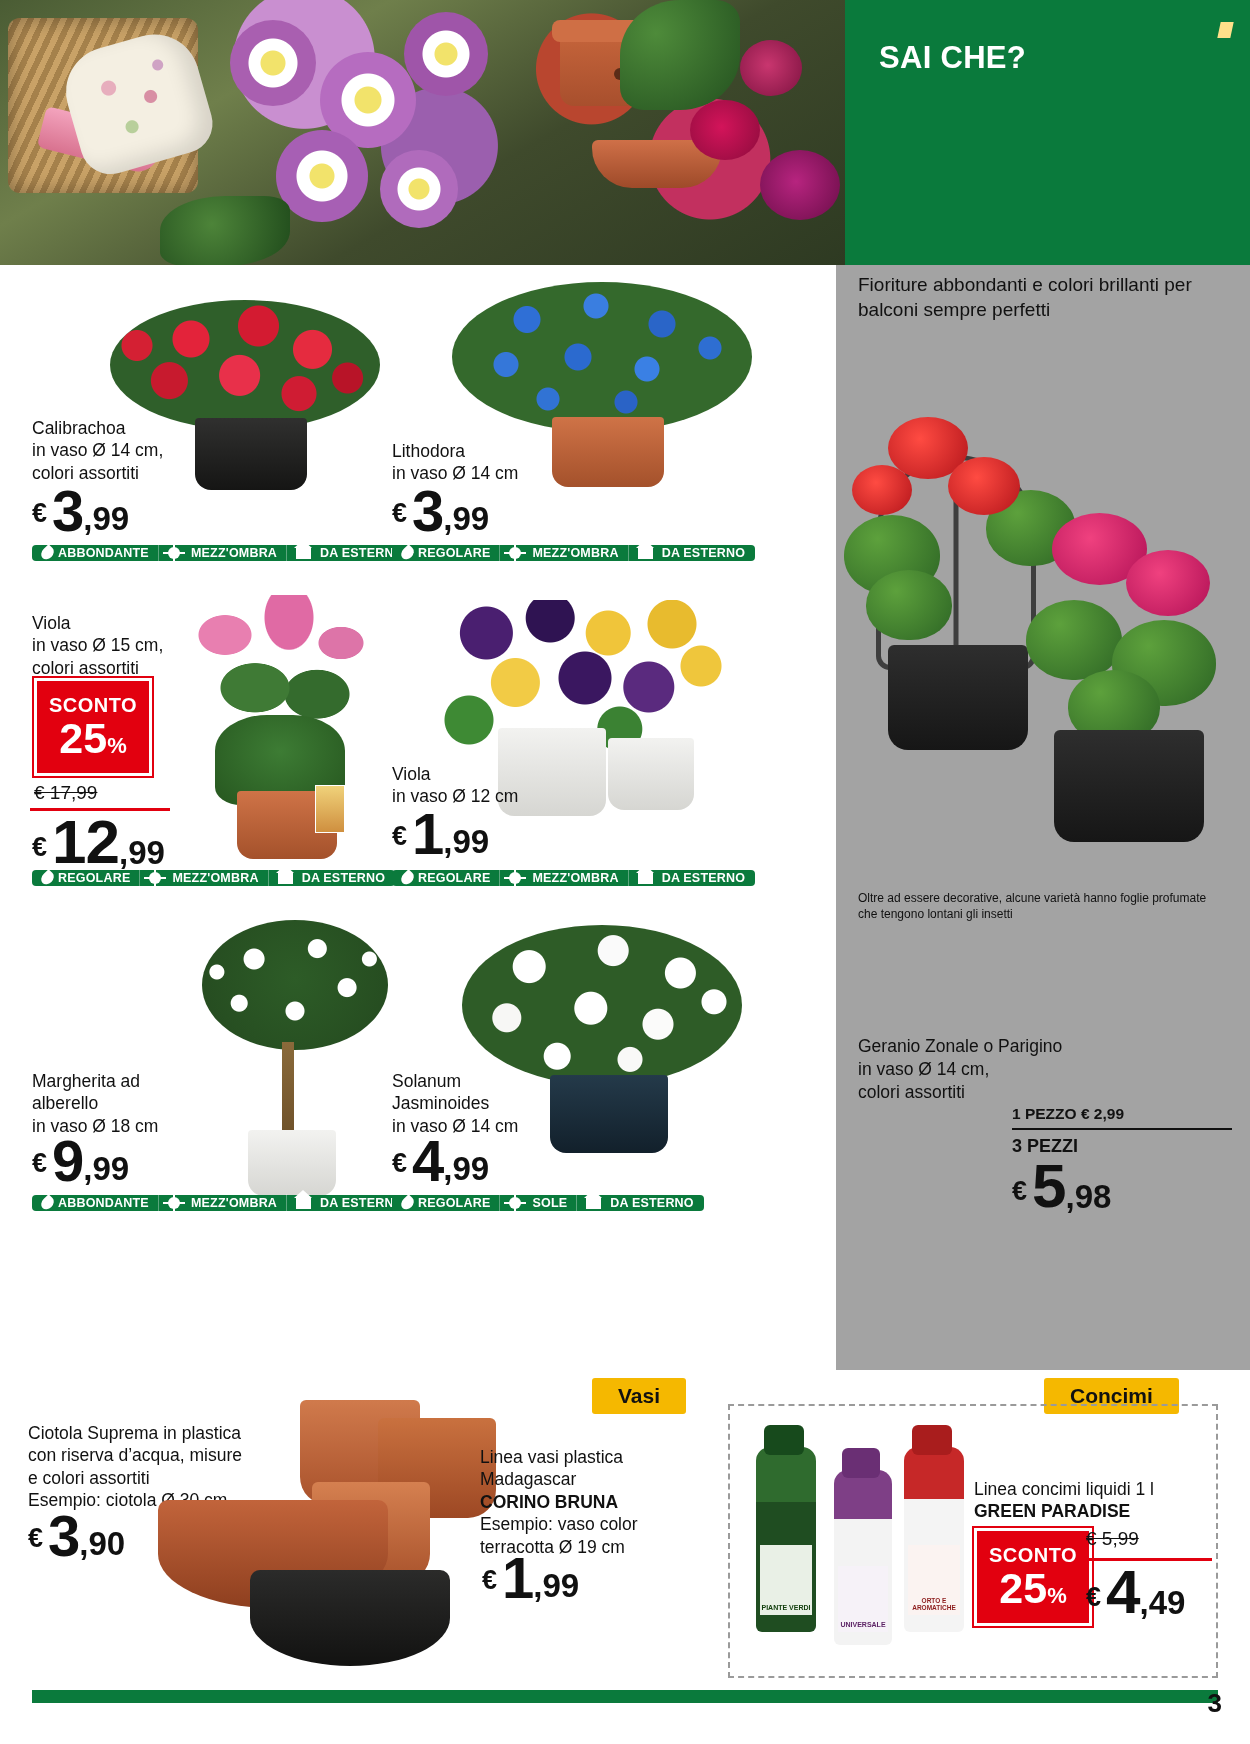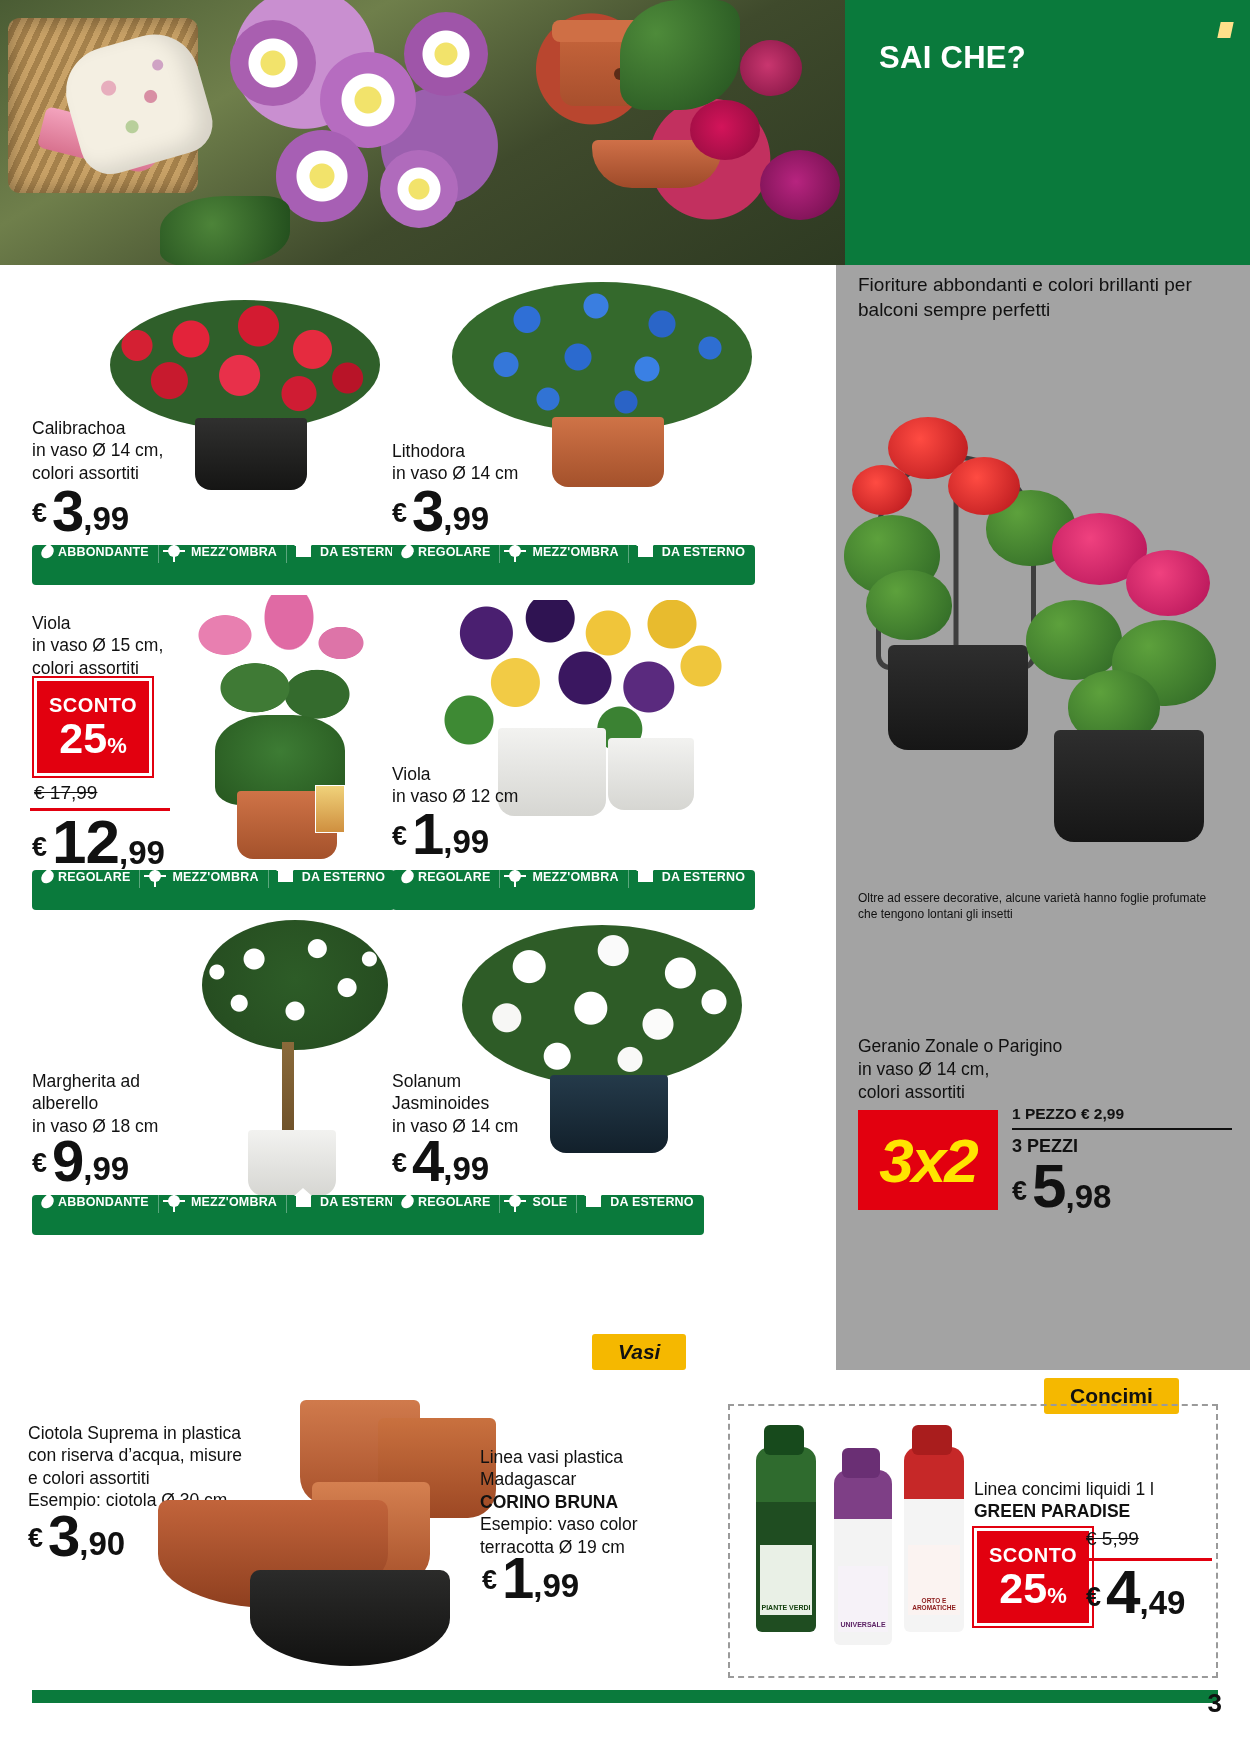--- a/index.html
+++ b/index.html
@@ -87,22 +87,22 @@
 
   
   .price { display:flex; align-items:flex-end; font-weight:700; color:#111; }
   .price .eur { font-size:27px; font-weight:700; margin-right:5px; padding-bottom:7px; }
   .price .int { font-size:58px; line-height:.88; letter-spacing:-1px; }
   .price .dec { font-size:33px; line-height:.88; font-weight:700; padding-bottom:3px; }
   .price.big .int { font-size:62px; }
 
   
   .care-bar {
-    display:inline-flex; background:#0a7a3c; color:#fff;
-    height:40px; border-radius:4px; padding:0 10px; font-size:12.5px; font-weight:700; letter-spacing:.2px;
+    display:inline-flex; align-items:center; background:#0a7a3c; color:#fff;
+    height:16px; border-radius:4px; padding:0 10px; font-size:12.5px; font-weight:700; letter-spacing:.2px;
   }
   .care-bar .sep { width:1px; height:18px; background:#ffffff55; margin:0 9px; }
   .care-ico { display:inline-block; margin-right:5px; }
   .drop { width:11px; height:14px; background:#fff; border-radius:0 50% 50% 50%; transform:rotate(45deg); display:inline-block; }
   .sun { width:12px; height:12px; border-radius:50%; background:#fff; display:inline-block; position:relative; }
   .sun:before{content:"";position:absolute;left:-5px;top:5px;width:22px;height:2px;background:#fff;}
   .sun:after{content:"";position:absolute;left:5px;top:-5px;width:2px;height:22px;background:#fff;}
   .house { width:15px; height:12px; background:#fff; position:relative; display:inline-block; }
   .house:before{content:"";position:absolute;left:-2px;top:-7px;border-left:9.5px solid transparent;border-right:9.5px solid transparent;border-bottom:8px solid #fff;}
 
@@ -184,21 +184,20 @@
   </div>
 
   <div id="right-text2">Oltre ad essere decorative, alcune varietà hanno foglie profumate che tengono lontani gli insetti</div>
 
   <div id="gz-title">
     <span>Geranio Zonale o Parigino</span><br>
     <span>in vaso Ø 14 cm,</span><br>
     <span>colori assortiti</span>
   </div>
 
-  <div id="promo-3x2">3x2</div>
   <div id="promo-right">
     <div id="promo-one">1 PEZZO € 2,99</div>
     <div id="promo-three">3 PEZZI</div>
     <div id="promo-price" class="price big">
       <span class="eur">€</span>
       <span class="int">5</span>
       <span class="dec">,98</span>
     </div>
   </div>
 </div>
@@ -389,21 +388,21 @@
   <span class="care-ico drop"></span>
   <span>REGOLARE</span>
   <span class="sep"></span>
   <span class="care-ico sun"></span>
   <span style="margin-left:6px">SOLE</span>
   <span class="sep"></span>
   <span class="care-ico house"></span>
   <span style="margin-left:4px">DA ESTERNO</span>
 </div>
 
-<div class="tag" style="left:592px;top:1334px;font-style:italic;">Vasi</div>
+<div class="tag" style="left:592px;top:1378px;">Vasi</div>
 <div class="tag" style="left:1044px;top:1378px;">Concimi</div>
 
 <div class="dash-box" style="left:16px;top:1404px;width:690px;height:274px;border:0;"></div>
 <div class="dash-box" style="left:728px;top:1404px;width:490px;height:274px;"></div>
 
 <div style="position:absolute;left:28px;top:1422px;width:260px;">
   <div class="prod-name">Ciotola Suprema in plastica</div>
   <div class="prod-name">con riserva d’acqua, misure</div>
   <div class="prod-name">e colori assortiti</div>
   <div class="prod-name">Esempio: ciotola Ø 30 cm</div>

